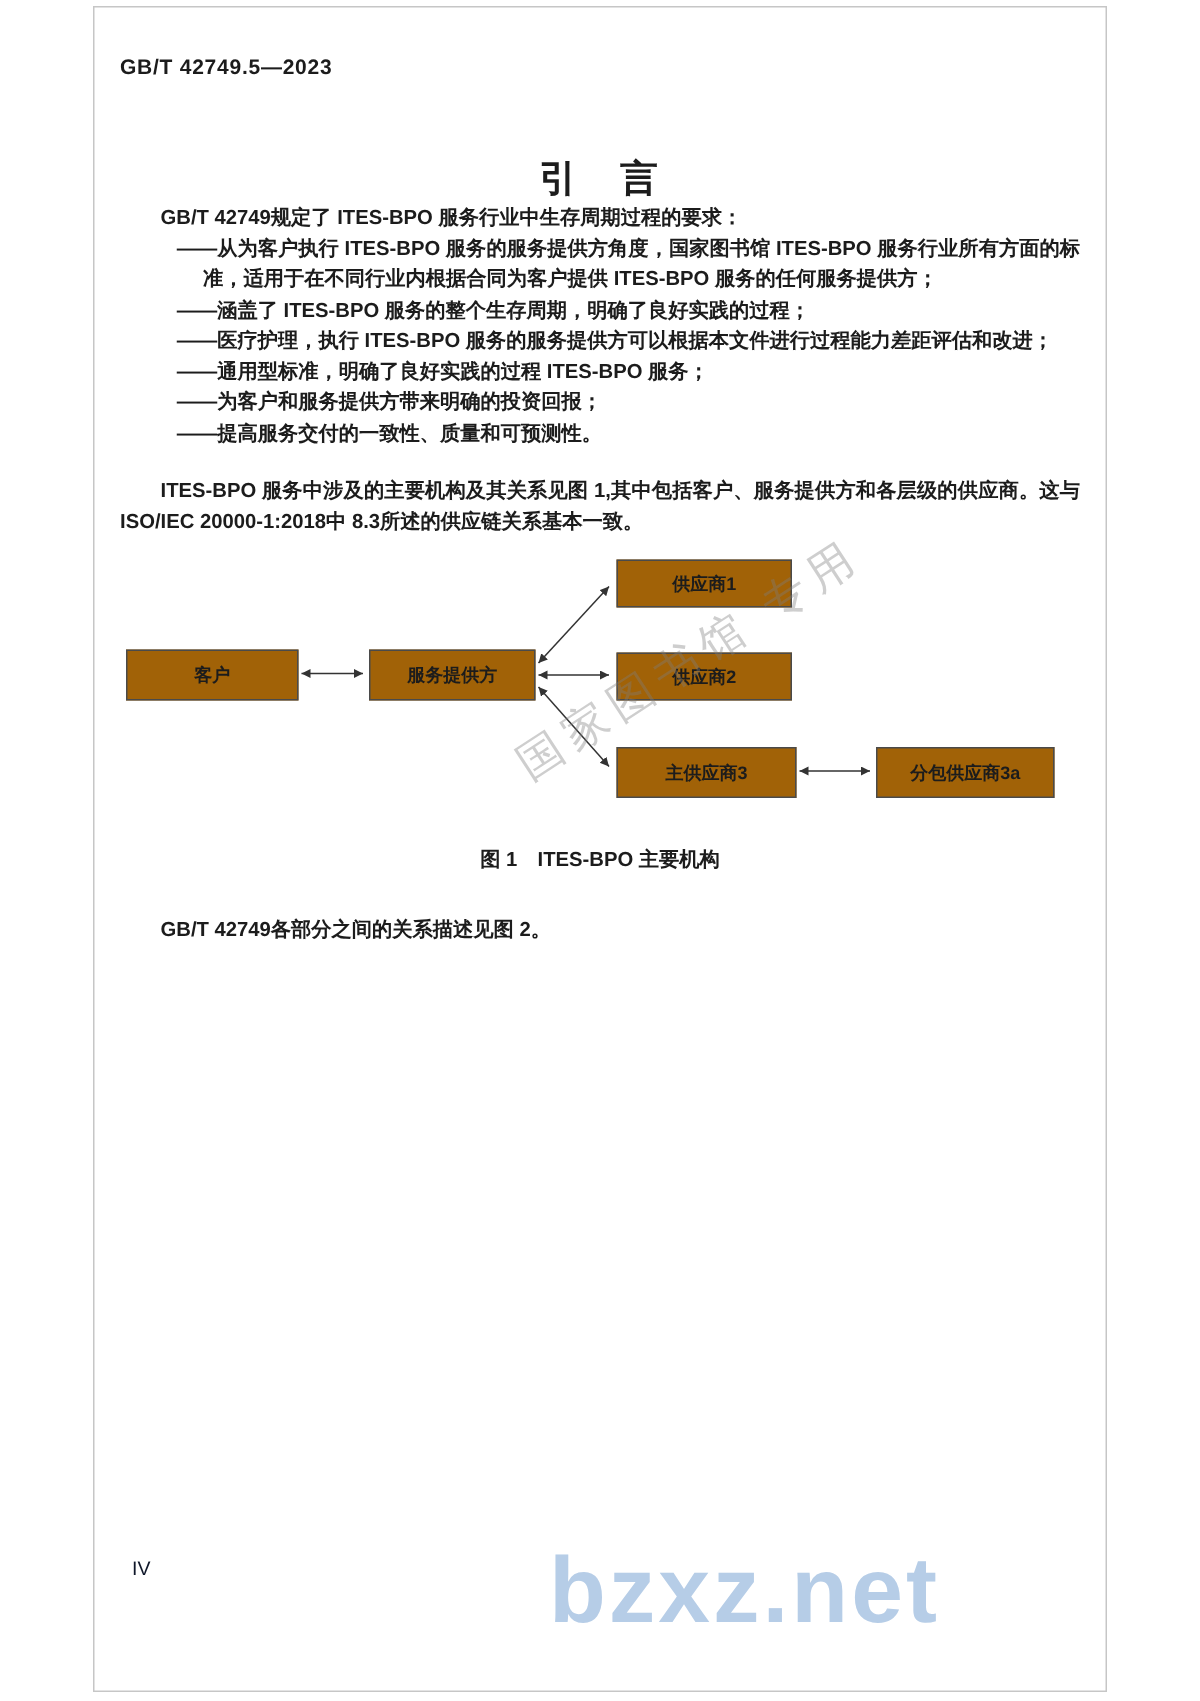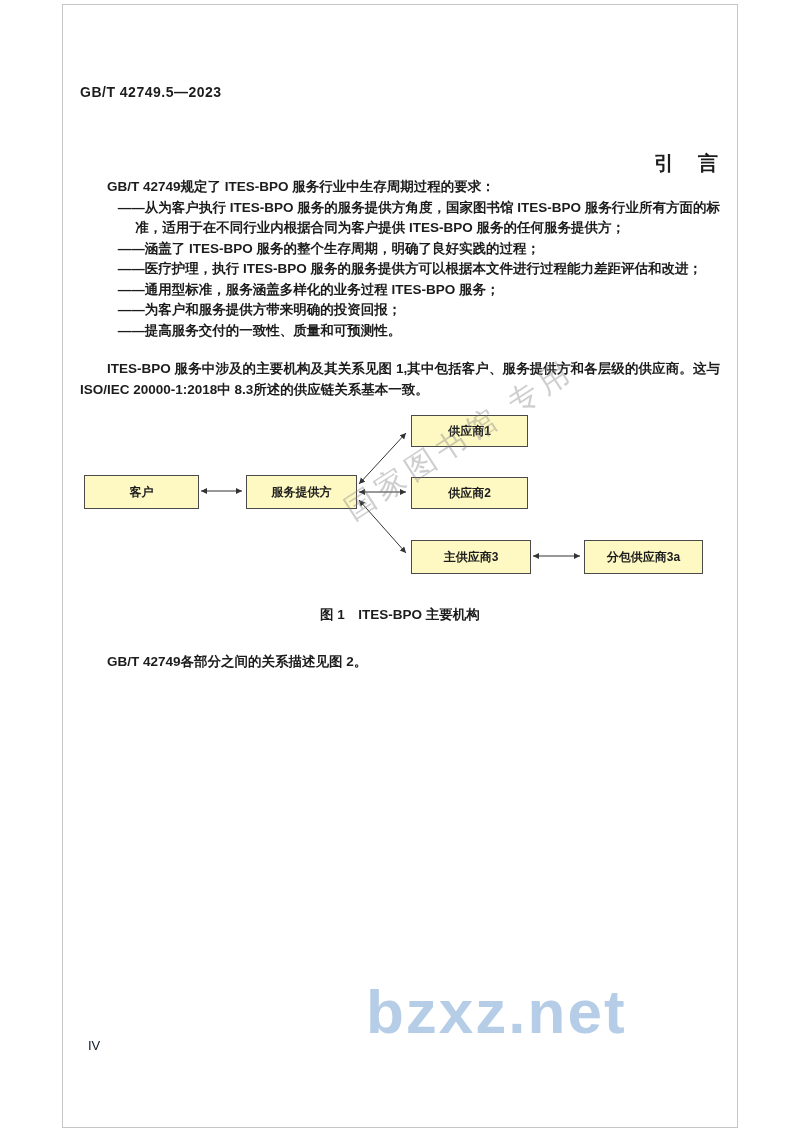--- a/index.html
+++ b/index.html
@@ -10,39 +10,39 @@
     color:#1c1c1c;
   }
   .page-frame{
     position:absolute;left:62px;top:4px;width:674px;height:1122px;
     border:1px solid #c6c6c6;background:#fff;
   }
   .content{
     position:absolute;left:80px;top:0;width:640px;z-index:1;
   }
   .doc-header{
-    padding-top:84px;font-size:14px;font-weight:700;letter-spacing:0.5px;
+    padding-top:36px;font-size:14px;font-weight:700;letter-spacing:0.5px;
   }
   .doc-title{
-    margin-top:50px;font-size:20px;font-weight:700;text-align:right;letter-spacing:2px;
+    margin-top:50px;font-size:25px;font-weight:700;text-align:center;letter-spacing:2px;
   }
   .body-text{
     font-size:13.5px;line-height:1.52;text-align:justify;font-weight:600;
   }
   .p-indent{text-indent:2em;margin:0;}
   .p1{margin-top:44px;}
   .bullet{
     margin:0;padding-left:4.1em;text-indent:-1.3em;
   }
   .p3{margin-top:18px;}
   .figure-area{
     position:relative;width:640px;height:175px;margin-top:10px;
   }
   .fig-box{
-    position:absolute;border:1px solid #4a4a4a;background:#fef9c3;
+    position:absolute;border:1px solid #4a4a4a;background:#a16207;
     display:flex;align-items:center;justify-content:center;
     font-size:12px;font-weight:600;white-space:nowrap;
   }
   .box-customer{left:4px;top:65px;width:113px;height:32px;}
   .box-provider{left:166px;top:65px;width:109px;height:32px;}
   .box-supplier1{left:331px;top:5px;width:115px;height:30px;}
   .box-supplier2{left:331px;top:67px;width:115px;height:30px;}
   .box-supplier3{left:331px;top:130px;width:118px;height:32px;}
   .box-subsupplier{left:504px;top:130px;width:117px;height:32px;}
   .arrow-layer{position:absolute;left:0;top:0;width:640px;height:175px;}
@@ -54,21 +54,21 @@
   .page-number{
     position:absolute;left:88px;top:1038px;font-size:13px;color:#0f172a;z-index:2;
   }
   .wm-diagonal{
     position:absolute;left:348px;top:492px;z-index:5;
     transform:rotate(-33deg);transform-origin:left center;
     font-size:30px;letter-spacing:6px;color:rgba(125,125,125,0.38);
     white-space:nowrap;pointer-events:none;font-weight:400;
   }
   .wm-bottom{
-    position:absolute;left:366px;top:976px;z-index:0;
+    position:absolute;left:366px;top:1025px;z-index:0;
     font-size:62px;font-weight:700;letter-spacing:2px;
     color:#b6cde7;pointer-events:none;
   }
 </style>
 </head>
 <body>
 
 <div class="page-frame"></div>
 
 <div class="content">
@@ -76,21 +76,21 @@
   <div class="doc-header">GB/T 42749.5—2023</div>
 
   <div class="doc-title">引　言</div>
 
   <div class="body-text">
     <p class="p-indent">GB/T 42749规定了 ITES-BPO 服务行业中生存周期过程的要求：</p>
 
     <p class="bullet">——从为客户执行 ITES-BPO 服务的服务提供方角度，国家图书馆 ITES-BPO 服务行业所有方面的标准，适用于在不同行业内根据合同为客户提供 ITES-BPO 服务的任何服务提供方；</p>
     <p class="bullet">——涵盖了 ITES-BPO 服务的整个生存周期，明确了良好实践的过程；</p>
     <p class="bullet">——医疗护理，执行 ITES-BPO 服务的服务提供方可以根据本文件进行过程能力差距评估和改进；</p>
-    <p class="bullet">——通用型标准，服务涵盖多样化的业务过程 ITES-BPO 服务；</p>
+    <p class="bullet">——通用型标准，明确了良好实践的过程 ITES-BPO 服务；</p>
     <p class="bullet">——为客户和服务提供方带来明确的投资回报；</p>
     <p class="bullet">——提高服务交付的一致性、质量和可预测性。</p>
 
     <p class="p-indent p3">ITES-BPO 服务中涉及的主要机构及其关系见图 1,其中包括客户、服务提供方和各层级的供应商。这与 ISO/IEC 20000-1:2018中 8.3所述的供应链关系基本一致。</p>
 
     <div class="figure-area">
       <svg class="arrow-layer" viewBox="0 0 640 175" xmlns="http://www.w3.org/2000/svg">
         <defs>
           <marker id="arr" markerWidth="8" markerHeight="8" refX="6" refY="3" orient="auto-start-reverse">
             <path d="M0,0 L6,3 L0,6 Z" fill="#333"></path>

